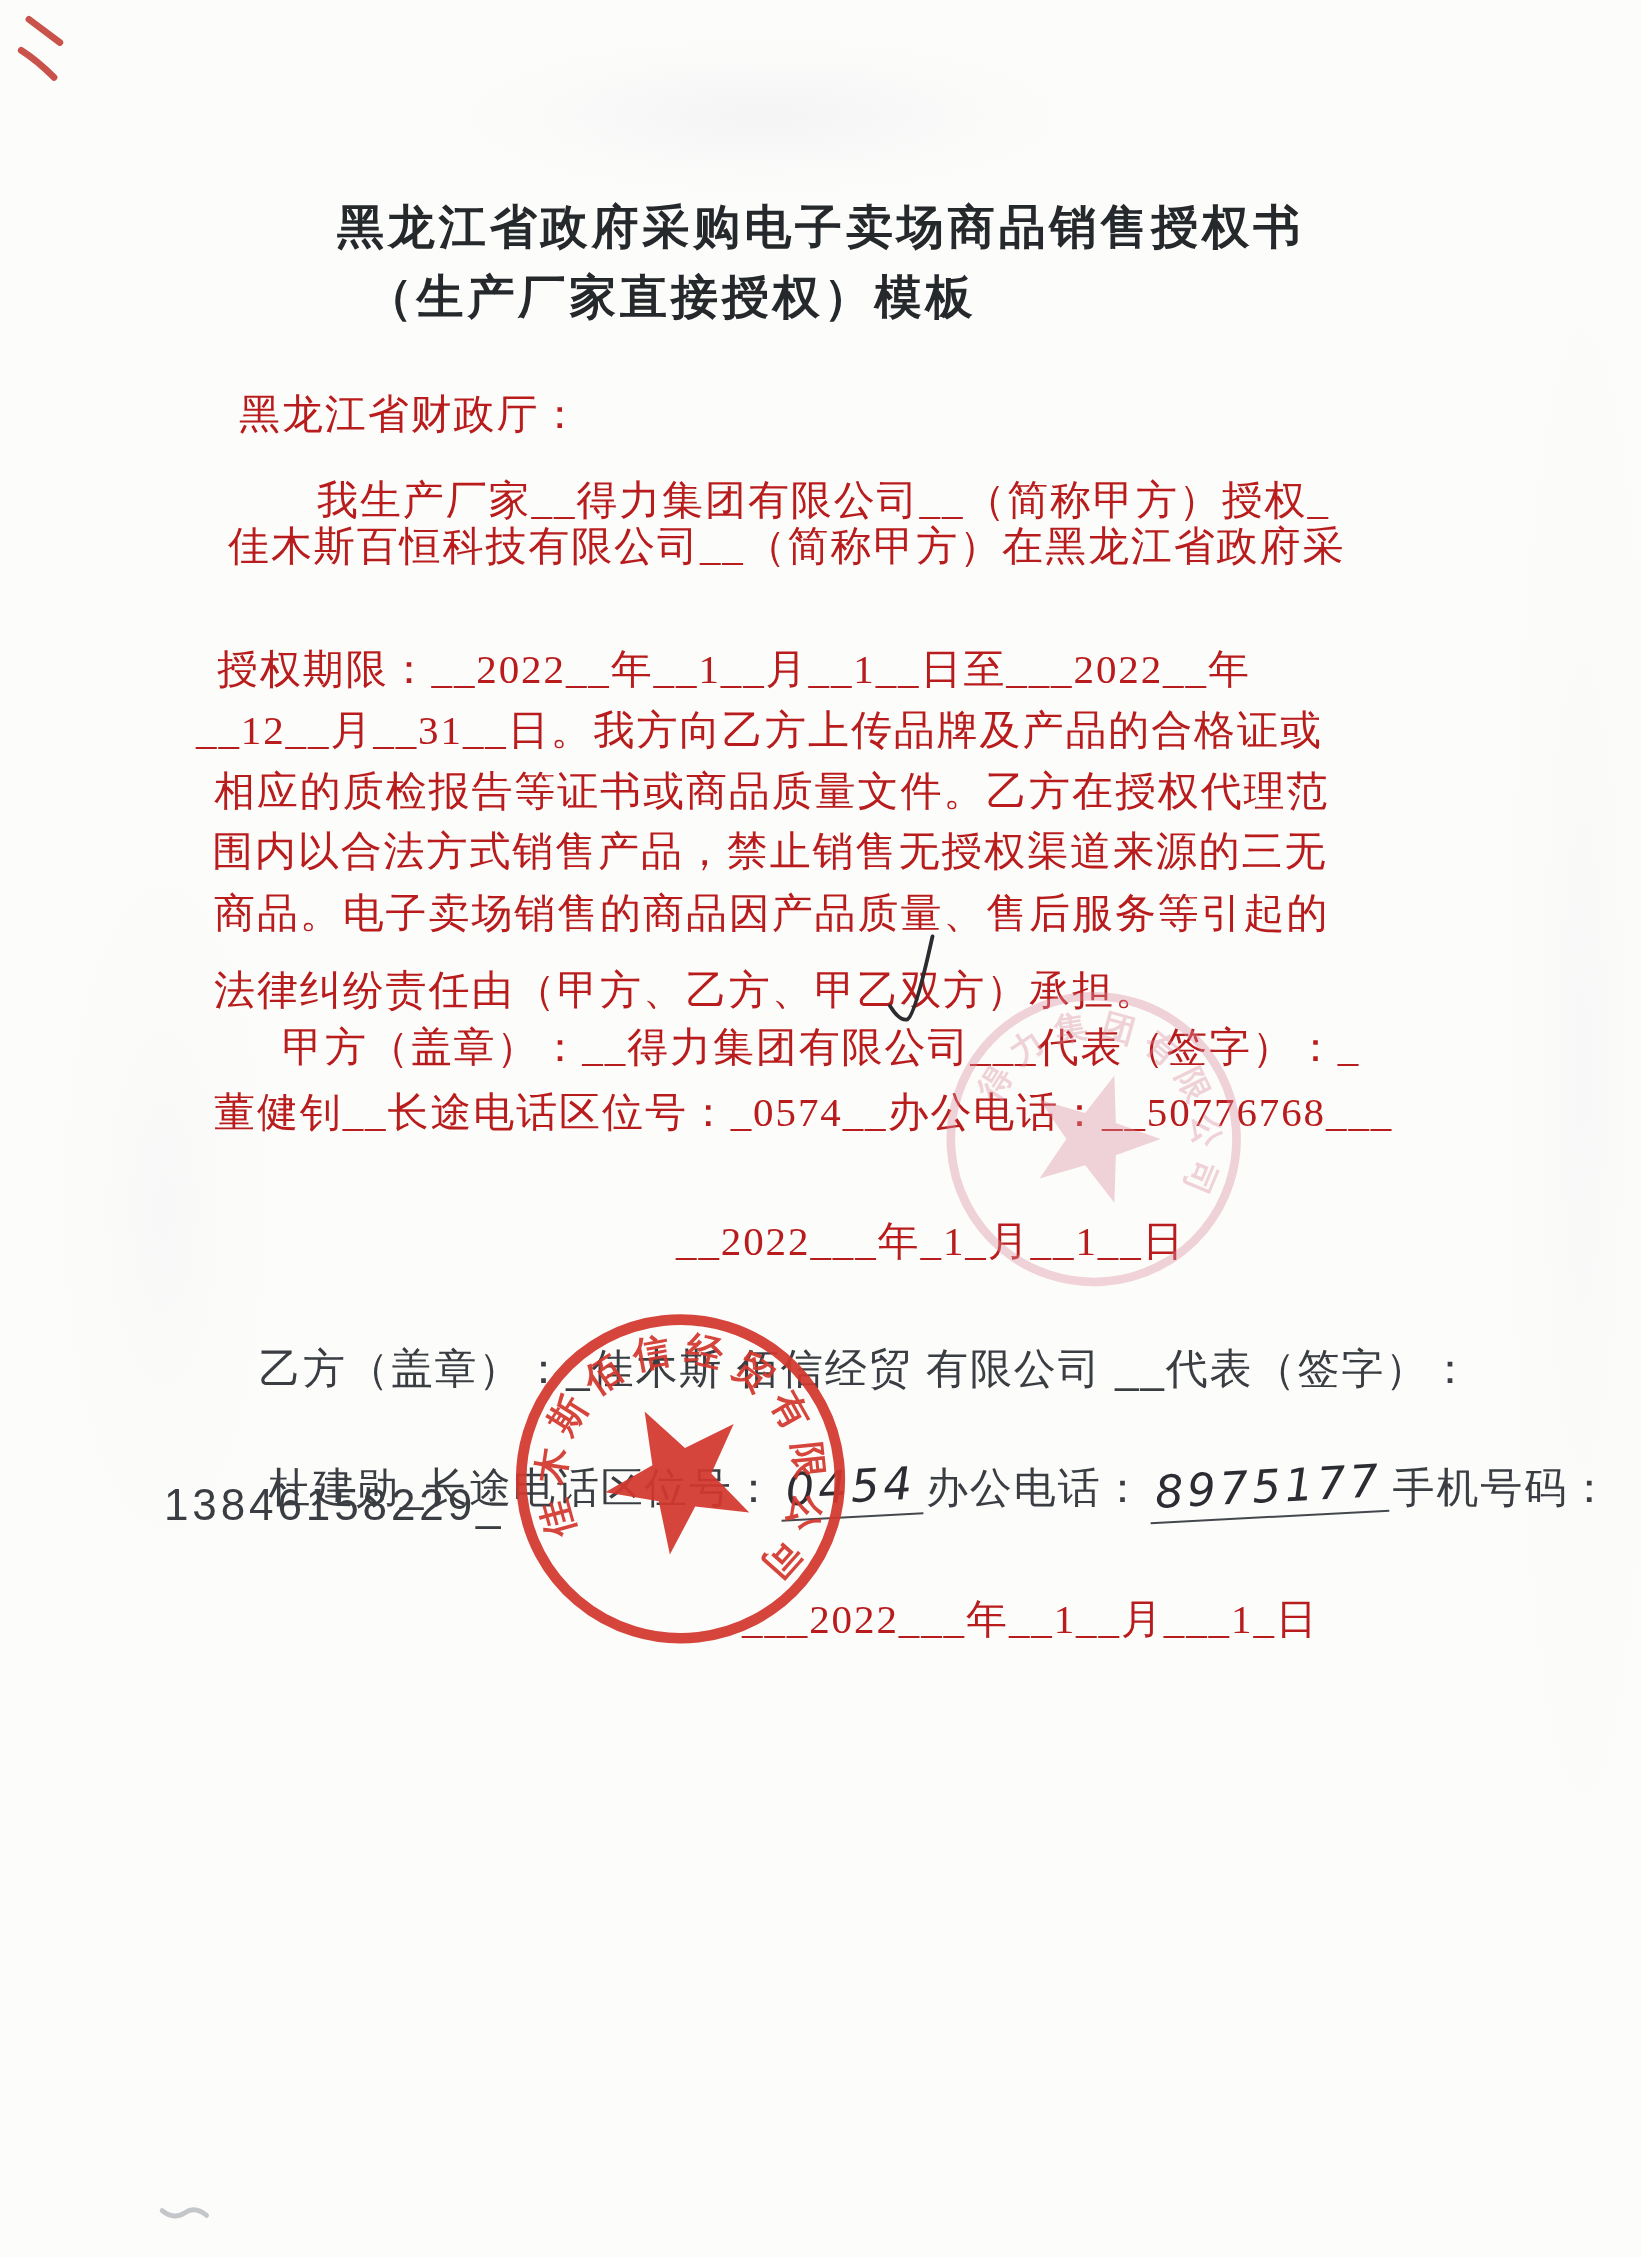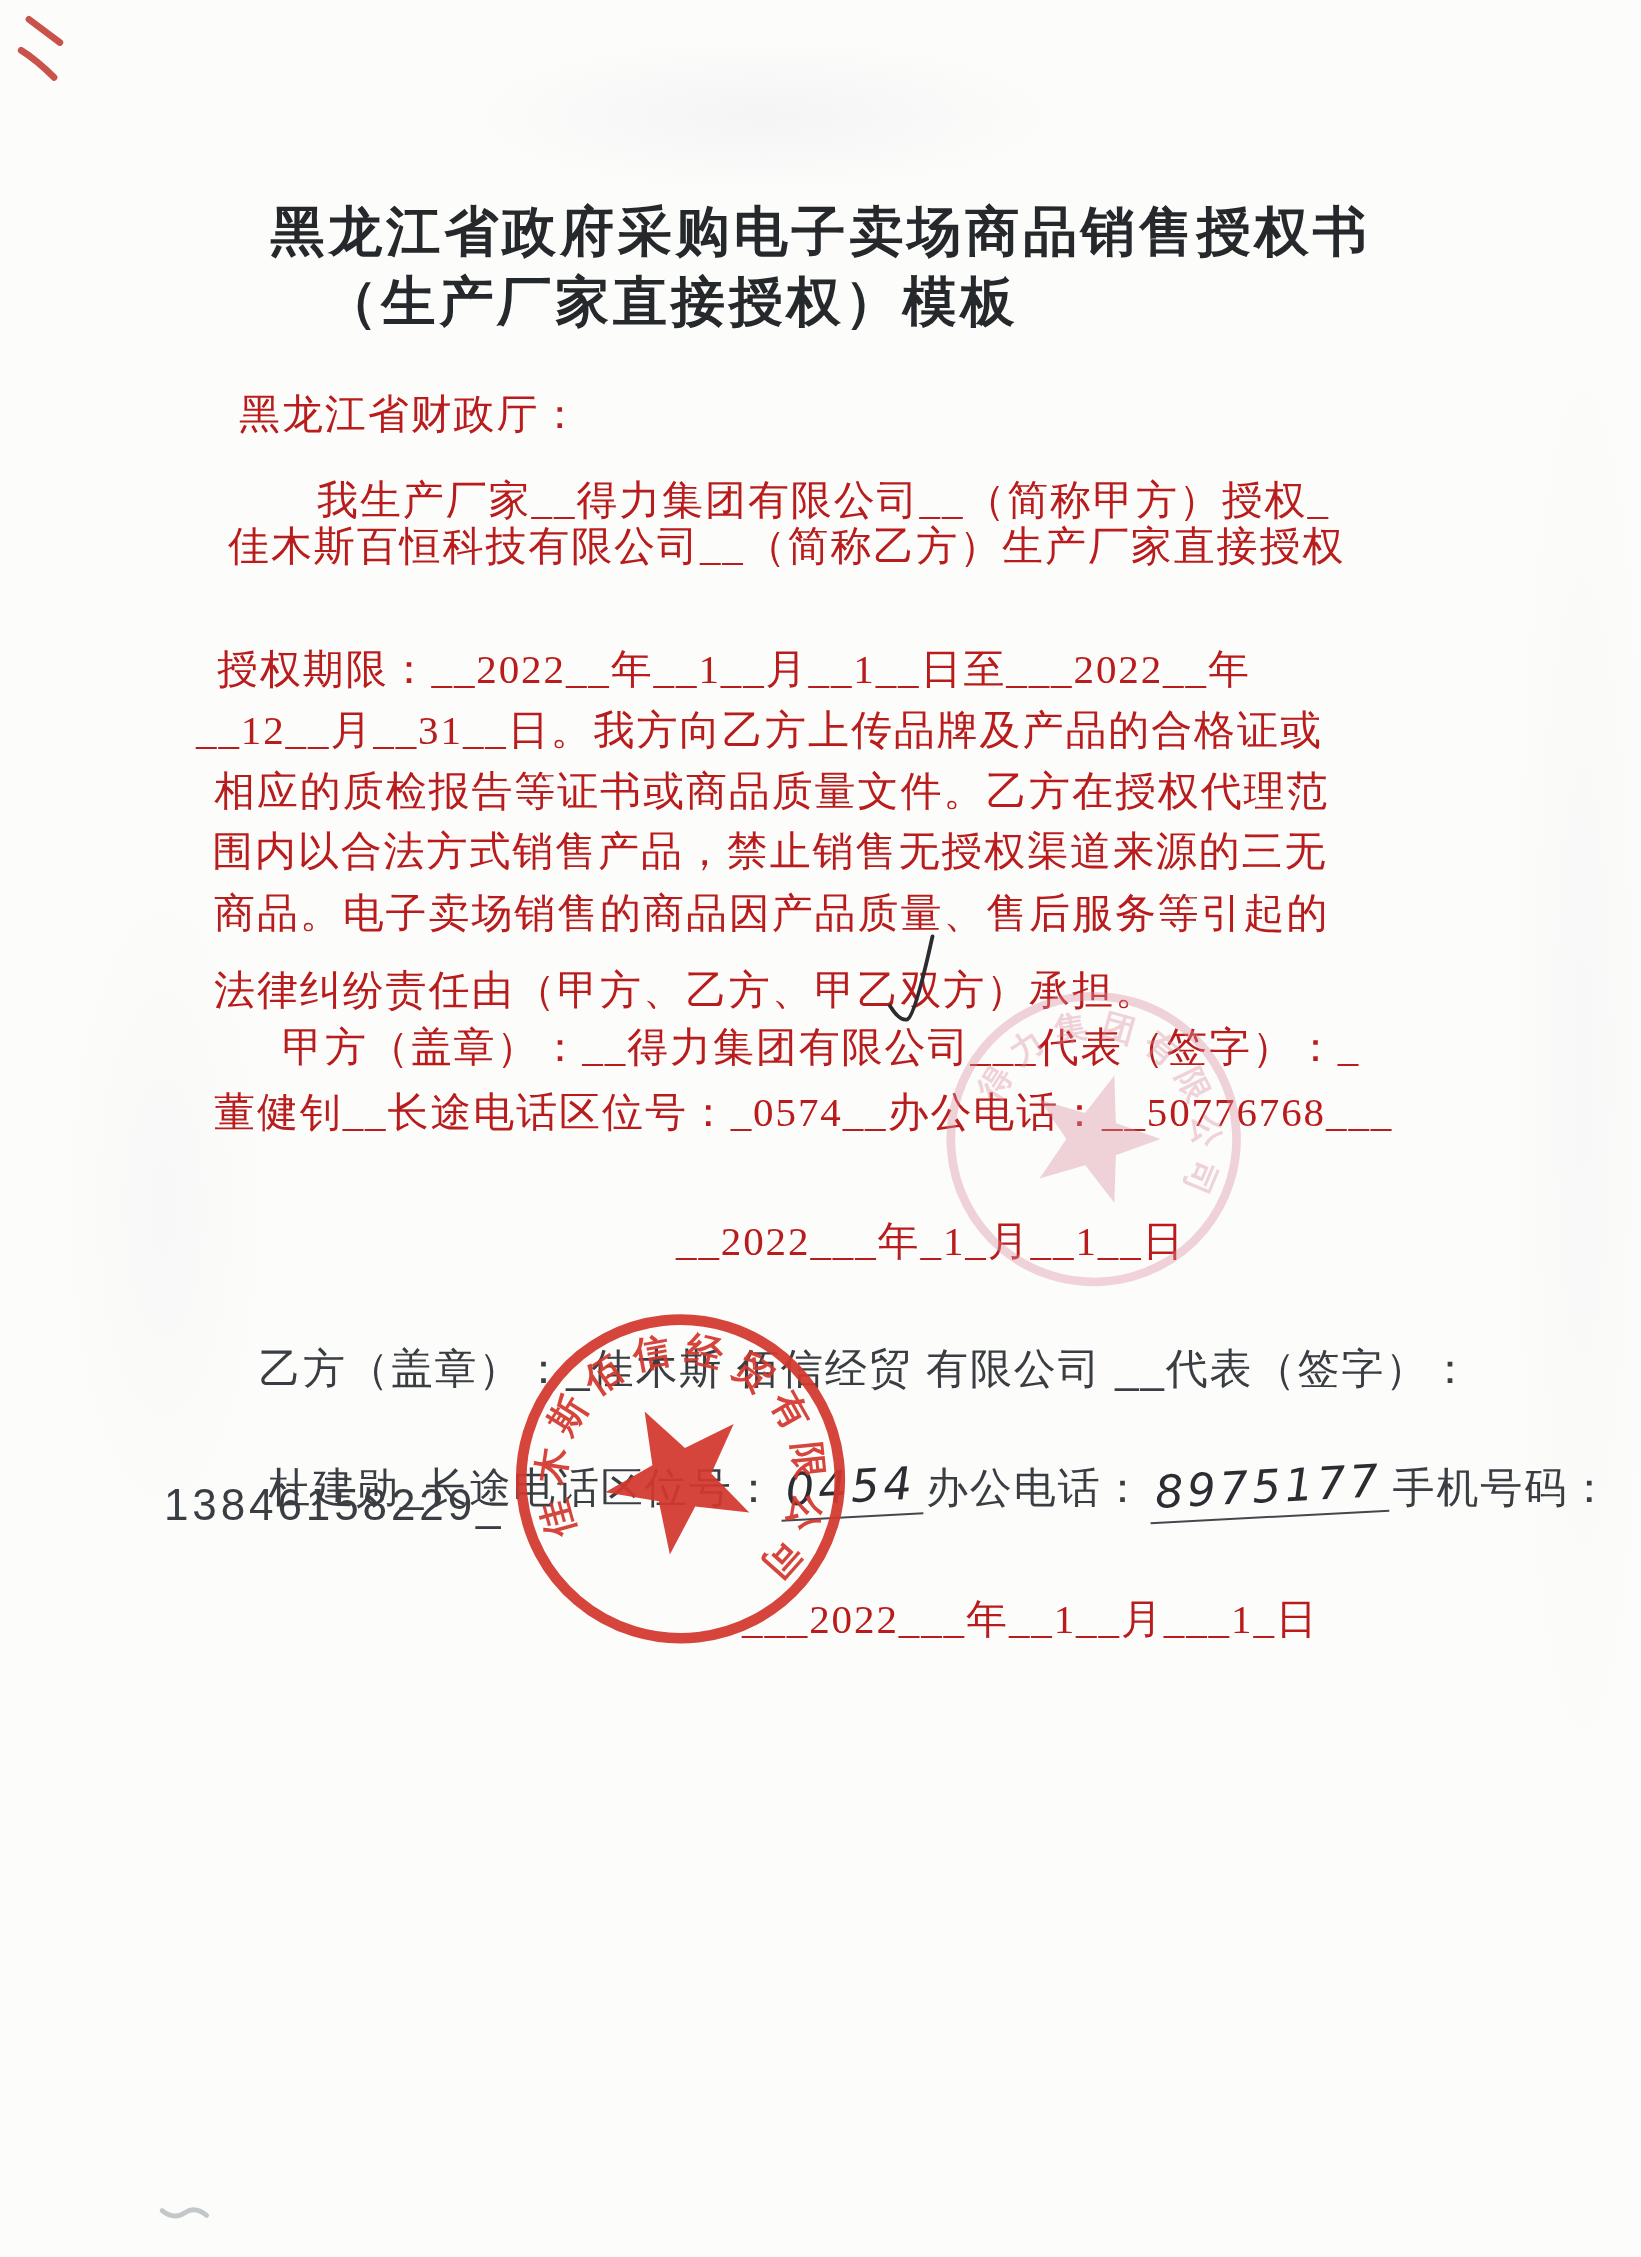--- a/index.html
+++ b/index.html
@@ -18,21 +18,21 @@
     letter-spacing:1.9px;
     line-height:1.2;
     color:#b91c1c;
   }
   .title{
     position:absolute;
     width:1641px;
     text-align:center;
     font-family:"Liberation Sans","DejaVu Sans",sans-serif;
     font-weight:bold;
-    font-size:54px;
+    font-size:47px;
     letter-spacing:3.9px;
     color:#26292c;
   }
   .title2{width:1342px;}
   .sans{
     font-family:"Liberation Sans","DejaVu Sans",sans-serif;
     color:#3a3e42;
   }
   .hand{
     display:inline-block;
@@ -61,21 +61,21 @@
   <div class="blot" style="left:463px;top:39px;width:599px;height:154px;background:radial-gradient(ellipse at center, rgba(206,211,213,0.18), rgba(206,211,213,0) 70%);"></div>
   <div class="blot" style="left:58px;top:869px;width:212px;height:676px;background:radial-gradient(ellipse at center, rgba(208,212,214,0.10), rgba(208,212,214,0) 70%);"></div>
   <div class="blot" style="left:1506px;top:290px;width:154px;height:1545px;background:radial-gradient(ellipse at center, rgba(208,212,214,0.10), rgba(208,212,214,0) 70%);"></div>
 
   <div class="title" style="top:196px;">黑龙江省政府采购电子卖场商品销售授权书</div>
   <div class="title title2" style="top:266px;">（生产厂家直接授权）模板</div>
 
   <div class="line" style="left:239px;top:390px;">黑龙江省财政厅：</div>
 
   <div class="line" style="left:282px;top:476px;margin-left:35px;">我生产厂家__得力集团有限公司__（简称甲方）授权_</div>
-  <div class="line" style="left:228px;top:522px;">佳木斯百恒科技有限公司__（简称乙方）生产厂家直接授权</div>
+  <div class="line" style="left:228px;top:522px;">佳木斯百恒科技有限公司__（简称甲方）在黑龙江省政府采</div>
   <div class="line" style="left:217px;top:645px;">授权期限：__2022__年__1__月__1__日至___2022__年</div>
   <div class="line" style="left:196px;top:706px;">__12__月__31__日。我方向乙方上传品牌及产品的合格证或</div>
   <div class="line" style="left:214px;top:767px;">相应的质检报告等证书或商品质量文件。乙方在授权代理范</div>
   <div class="line" style="left:212px;top:827px;">围内以合法方式销售产品，禁止销售无授权渠道来源的三无</div>
   <div class="line" style="left:214px;top:889px;">商品。电子卖场销售的商品因产品质量、售后服务等引起的</div>
   <div class="line" style="left:214px;top:966px;">法律纠纷责任由（甲方、乙方、甲乙双方）承担。</div>
 
   <div class="line" style="left:282px;top:1023px;">甲方（盖章）：__得力集团有限公司___代表（签字）：_</div>
   <div class="line" style="left:214px;top:1088px;">董健钊__长途电话区位号：_0574__办公电话：__50776768___</div>
   <div class="line" style="left:676px;top:1217px;">__2022___年_1_月__1__日</div>

